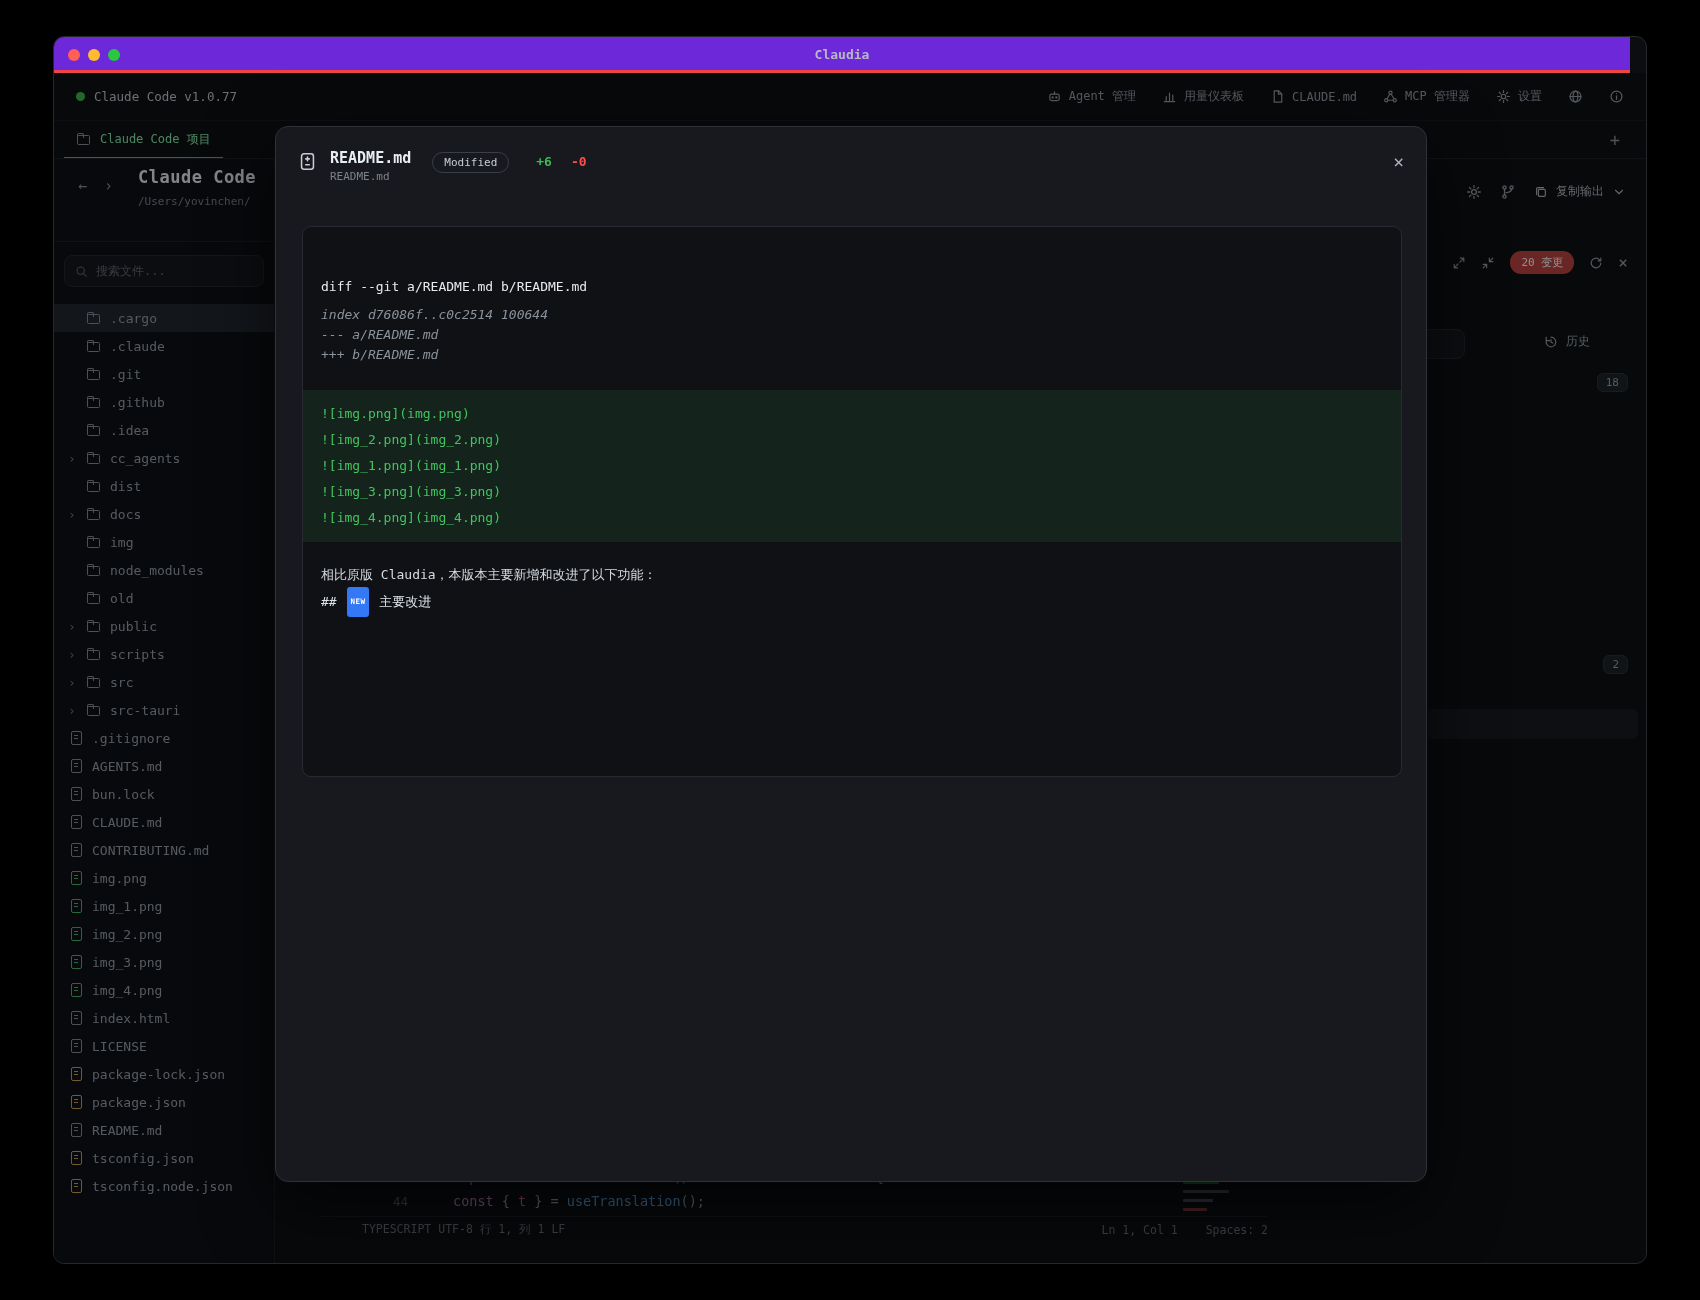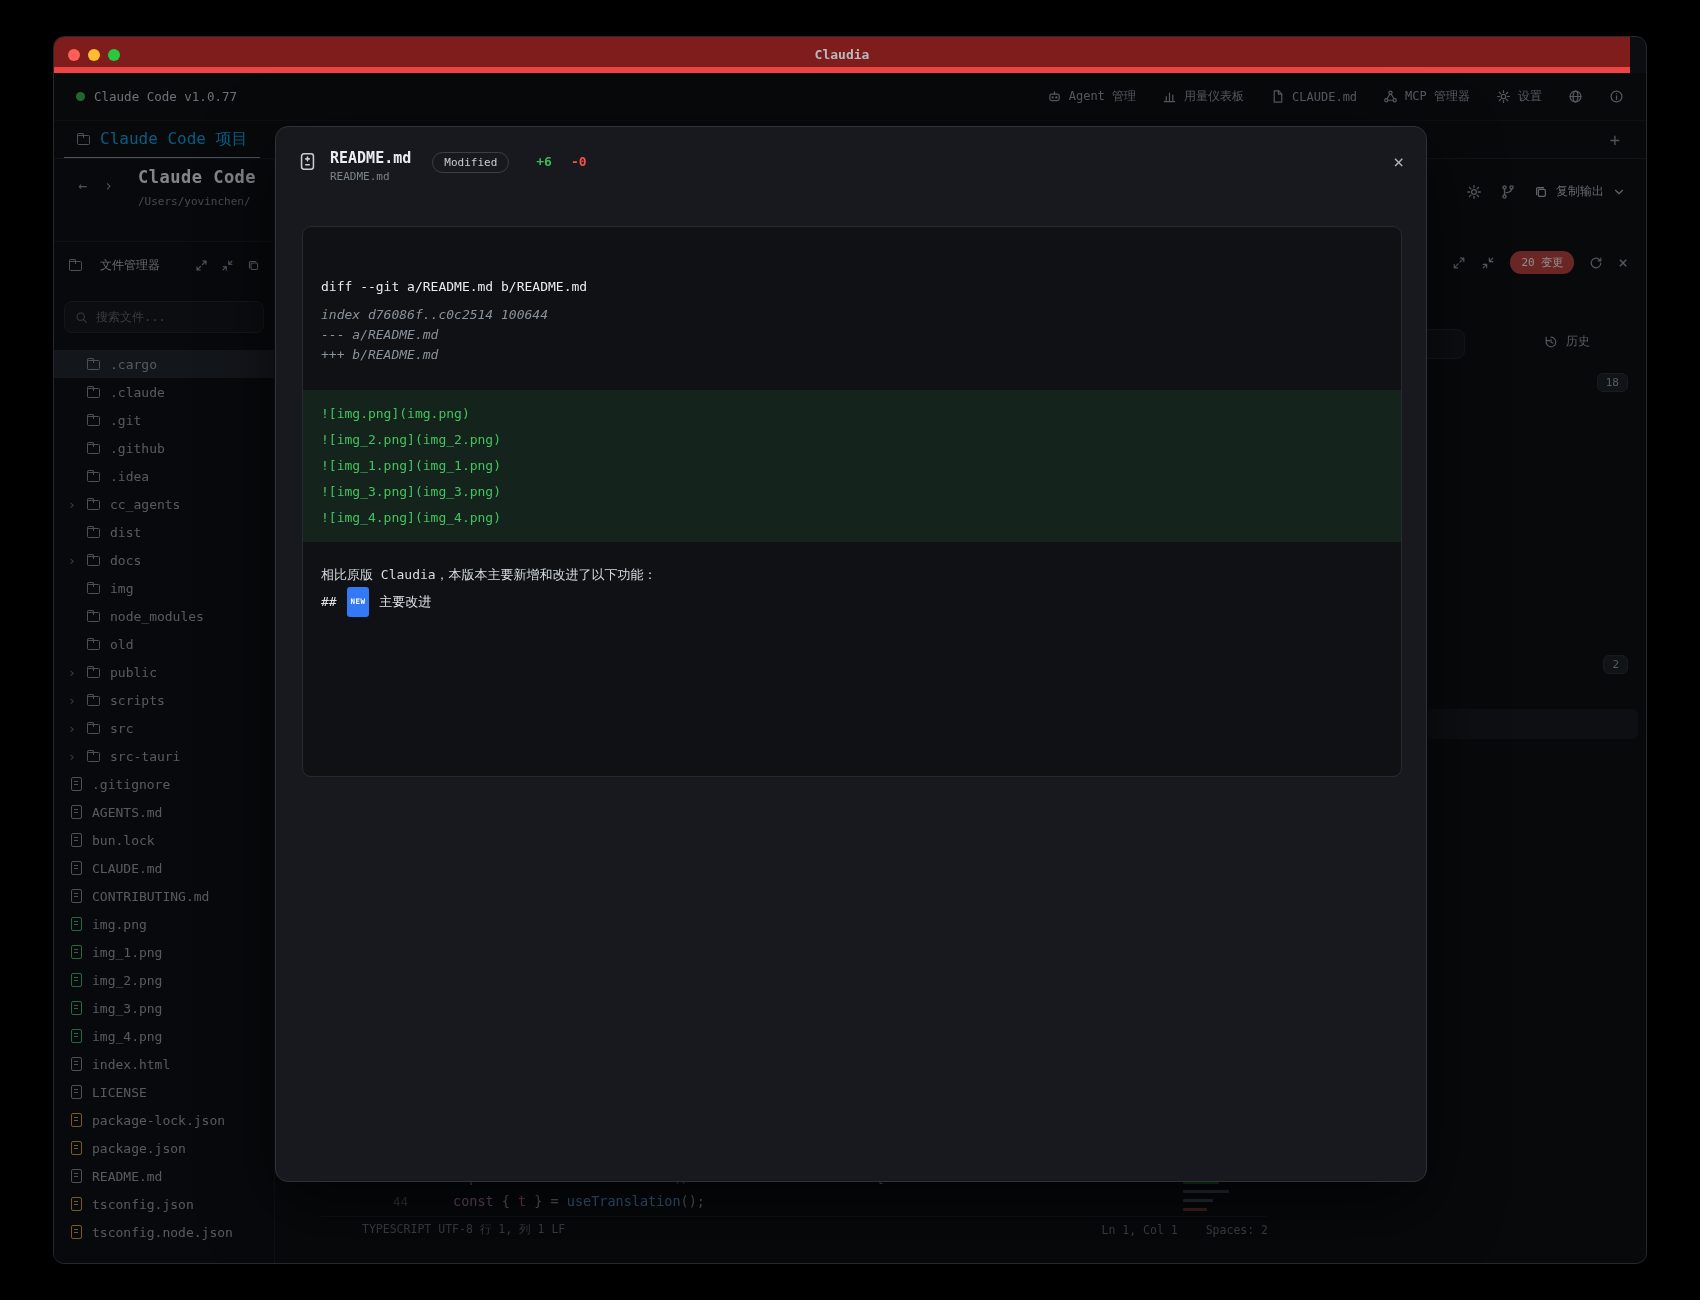--- a/index.html
+++ b/index.html
@@ -10,38 +10,38 @@
     color:#c9d1d9;
   }
   svg { fill:none; stroke:currentColor; stroke-width:1.3; stroke-linecap:round; stroke-linejoin:round; display:block; }
 
   .window {
     position:absolute; left:53px; top:36px; width:1594px; height:1228px;
     background:#0c0d10; border:1px solid #26282c; border-radius:11px; overflow:hidden;
   }
 
   
-  .titlebar { position:absolute; top:0; left:0; right:16px; height:36px; background:#7f1d1d; border-bottom:6px solid #ef4444; z-index:60; }
+  .titlebar { position:absolute; top:0; left:0; right:16px; height:36px; background:#6d28d9; border-bottom:3px solid #ef4444; z-index:60; }
   .traffic { position:absolute; left:14px; top:12px; display:flex; gap:8px; }
   .light { width:12px; height:12px; border-radius:50%; }
   .light.red{ background:#ff5f57; } .light.yellow{ background:#febc2e; } .light.green{ background:#28c840; }
   .tb-title { line-height:36px; text-align:center; color:#b7bbc0; font-size:13px; font-weight:bold; }
 
   
   .app-header { position:absolute; top:36px; left:0; right:0; height:48px; display:flex; align-items:center; padding:0 22px; border-bottom:1px solid #16181c; }
   .version { display:flex; align-items:center; gap:9px; color:#c3c8ce; font-size:12.5px; }
   .green-dot { width:9px; height:9px; border-radius:50%; background:#3fb950; }
   .top-menu { margin-left:auto; display:flex; align-items:center; gap:26px; }
   .menu-item { display:flex; align-items:center; gap:7px; color:#9aa1a8; font-size:12px; background:none; border:none; font-family:inherit; }
   .menu-item svg, .icon-btn svg { width:15px; height:15px; }
   .icon-btn { color:#9aa1a8; background:none; border:none; display:flex; }
 
   
   .tab-bar { position:absolute; top:84px; left:0; right:0; height:38px; border-bottom:1px solid #1d2025; display:flex; align-items:center; padding:0 10px; }
-  .tab { display:flex; align-items:center; gap:8px; color:#0ea5e9; font-size:16px; padding:0 12px; height:100%; border-bottom:1px solid #8a9199; background:none; border-left:none; border-right:none; border-top:none; font-family:inherit; }
+  .tab { display:flex; align-items:center; gap:8px; color:#86efac; font-size:12px; padding:0 12px; height:100%; border-bottom:1px solid #8a9199; background:none; border-left:none; border-right:none; border-top:none; font-family:inherit; }
   .tab .ti { margin-right:0; }
   .tab-add { margin-left:auto; color:#8b929a; font-size:17px; background:none; border:none; padding:0 16px; font-family:inherit; }
 
   
   .sidebar { position:absolute; top:122px; left:0; width:221px; bottom:0; border-right:1px solid #1a1d21; background:#0d0e11; }
   .project-header { position:relative; height:83px; border-bottom:1px solid #1a1d21; }
   .nav-arrows { position:absolute; left:24px; top:18px; display:flex; gap:17px; color:#8d949b; font-size:15px; }
   .nav-arrows span { background:none; border:none; }
   .proj-title { position:absolute; left:84px; top:8px; font-size:17px; font-weight:bold; color:#eceff2; letter-spacing:.5px; white-space:nowrap; }
   .proj-path { position:absolute; left:84px; top:36px; font-size:11px; color:#7d848c; white-space:nowrap; }
@@ -229,42 +229,20 @@
   <aside class="sidebar">
     <div class="project-header">
       <div class="nav-arrows">
         <span>←</span>
         <span>›</span>
       </div>
       <div class="proj-title">Claude Code</div>
       <div class="proj-path">/Users/yovinchen/</div>
     </div>
 
-    <div class="fm-header">
-      <span class="ti ti-folder"></span>
-      <span>文件管理器</span>
-      <span class="fm-actions">
-        <button class="icon-btn">
-            <svg viewBox="0 0 16 16" width="13" height="13">
-              <path d="M9.5 2.5h4v4M6.5 13.5h-4v-4M13.5 2.5L9 7M2.5 13.5L7 9"></path>
-            </svg>
-          </button>
-        <button class="icon-btn">
-            <svg viewBox="0 0 16 16" width="13" height="13">
-              <path d="M13.5 6.5h-4v-4M2.5 9.5h4v4M13.5 2.5l-4 4M6.5 9.5l-4 4"></path>
-            </svg>
-          </button>
-        <button class="icon-btn">
-            <svg viewBox="0 0 16 16" width="13" height="13">
-              <rect x="5" y="5" width="8" height="8" rx="1.5"></rect>
-              <path d="M3 11V4.5A1.5 1.5 0 0 1 4.5 3H11"></path>
-            </svg>
-          </button>
-      </span>
-    </div>
 
     <div class="search-box">
       <span>
           <svg viewBox="0 0 16 16" width="13" height="13">
             <circle cx="7" cy="7" r="4.5"></circle>
             <path d="M10.5 10.5L14 14"></path>
           </svg>
         </span>
       <input placeholder="搜索文件..." style="">
     </div>

